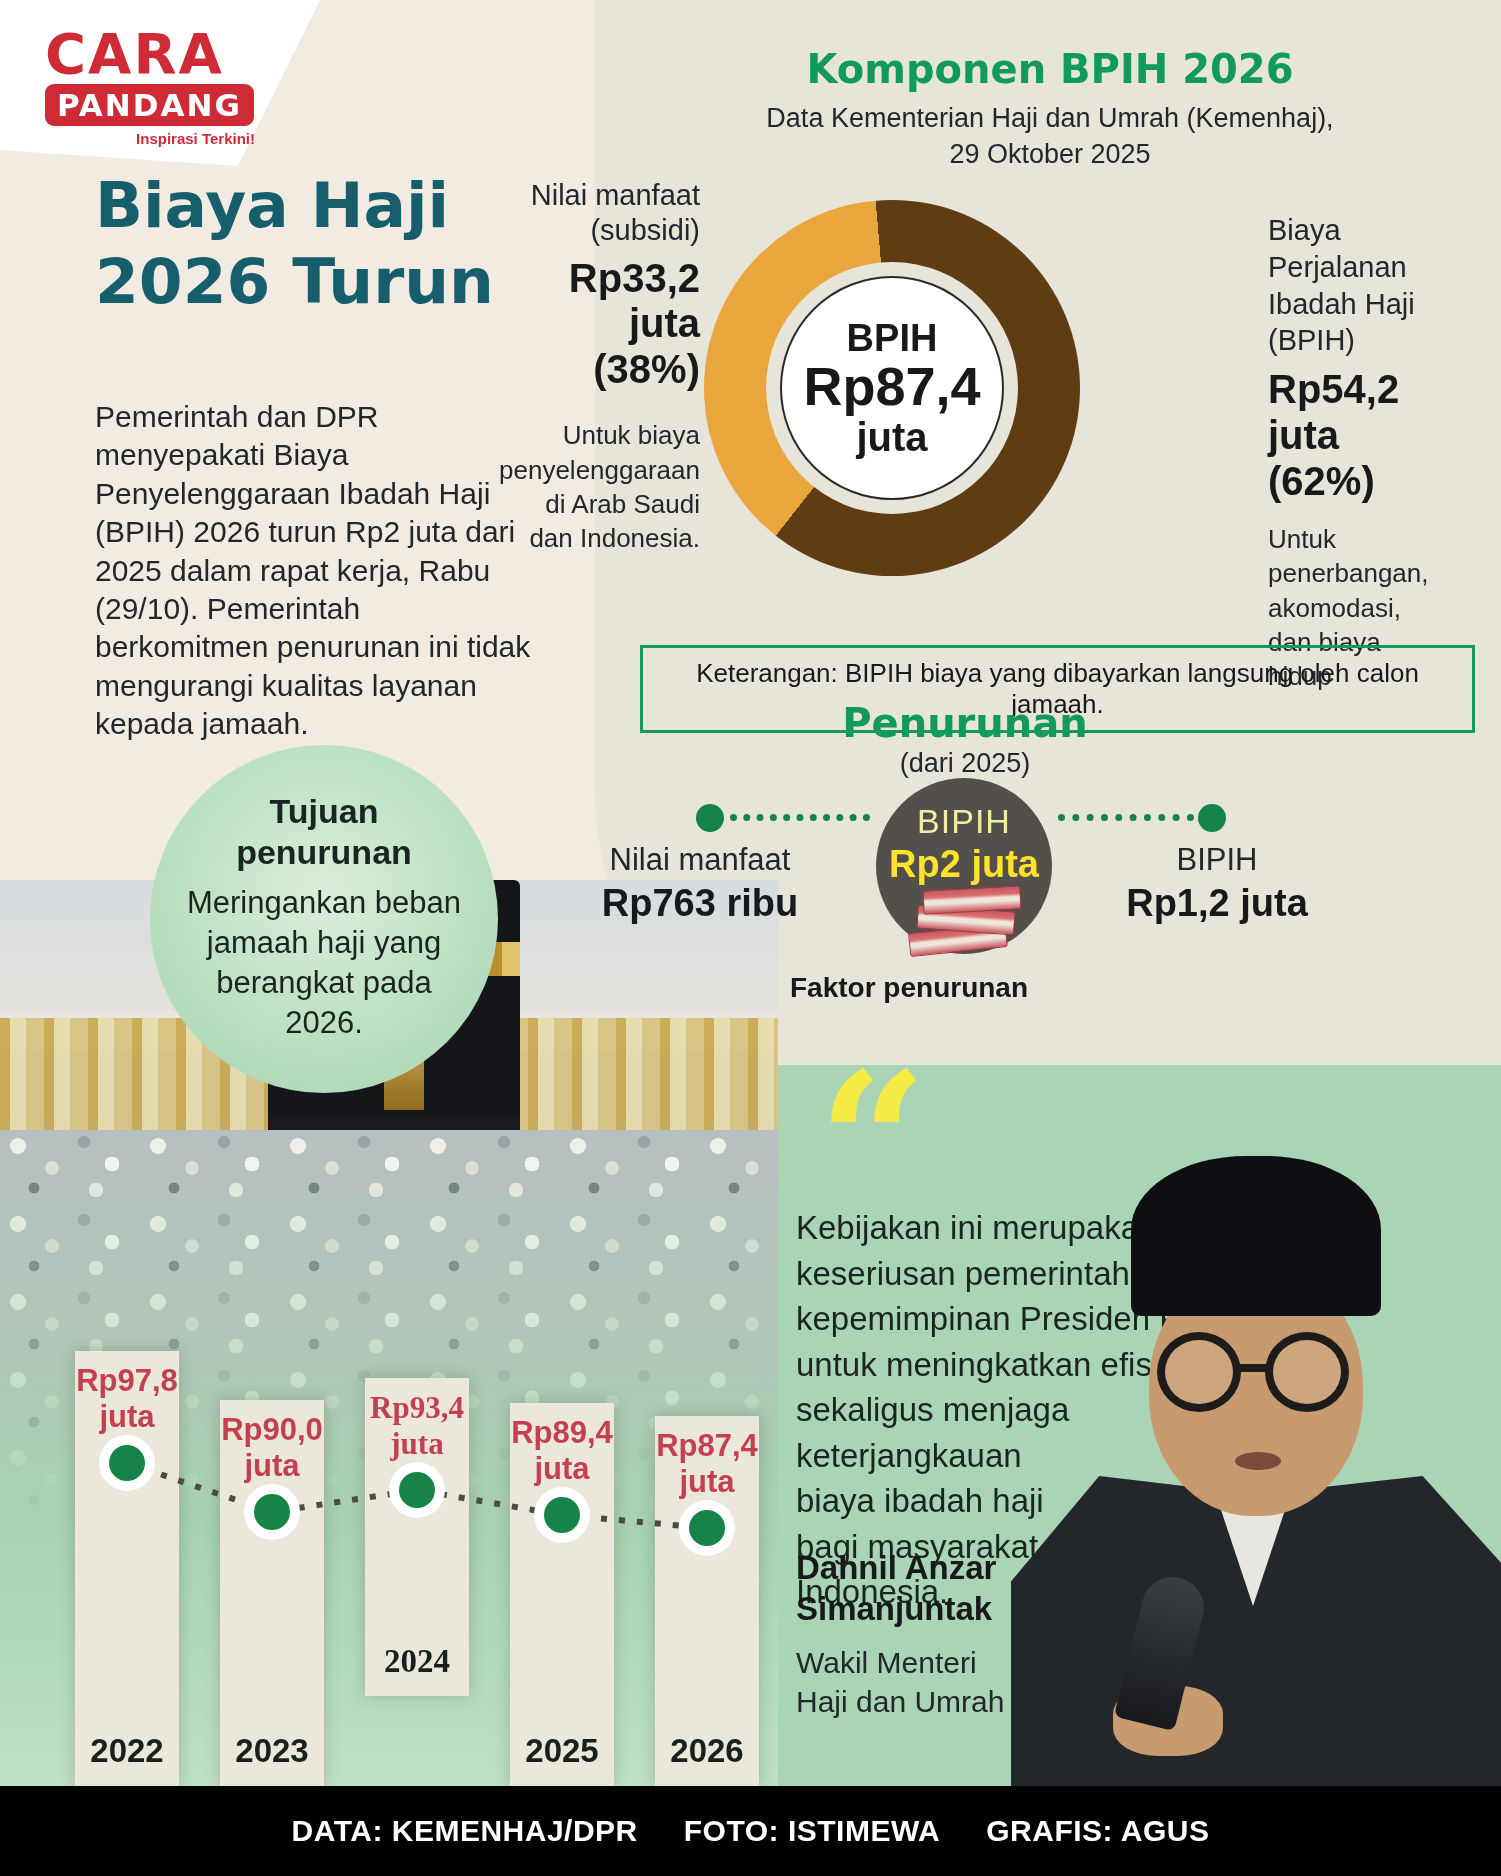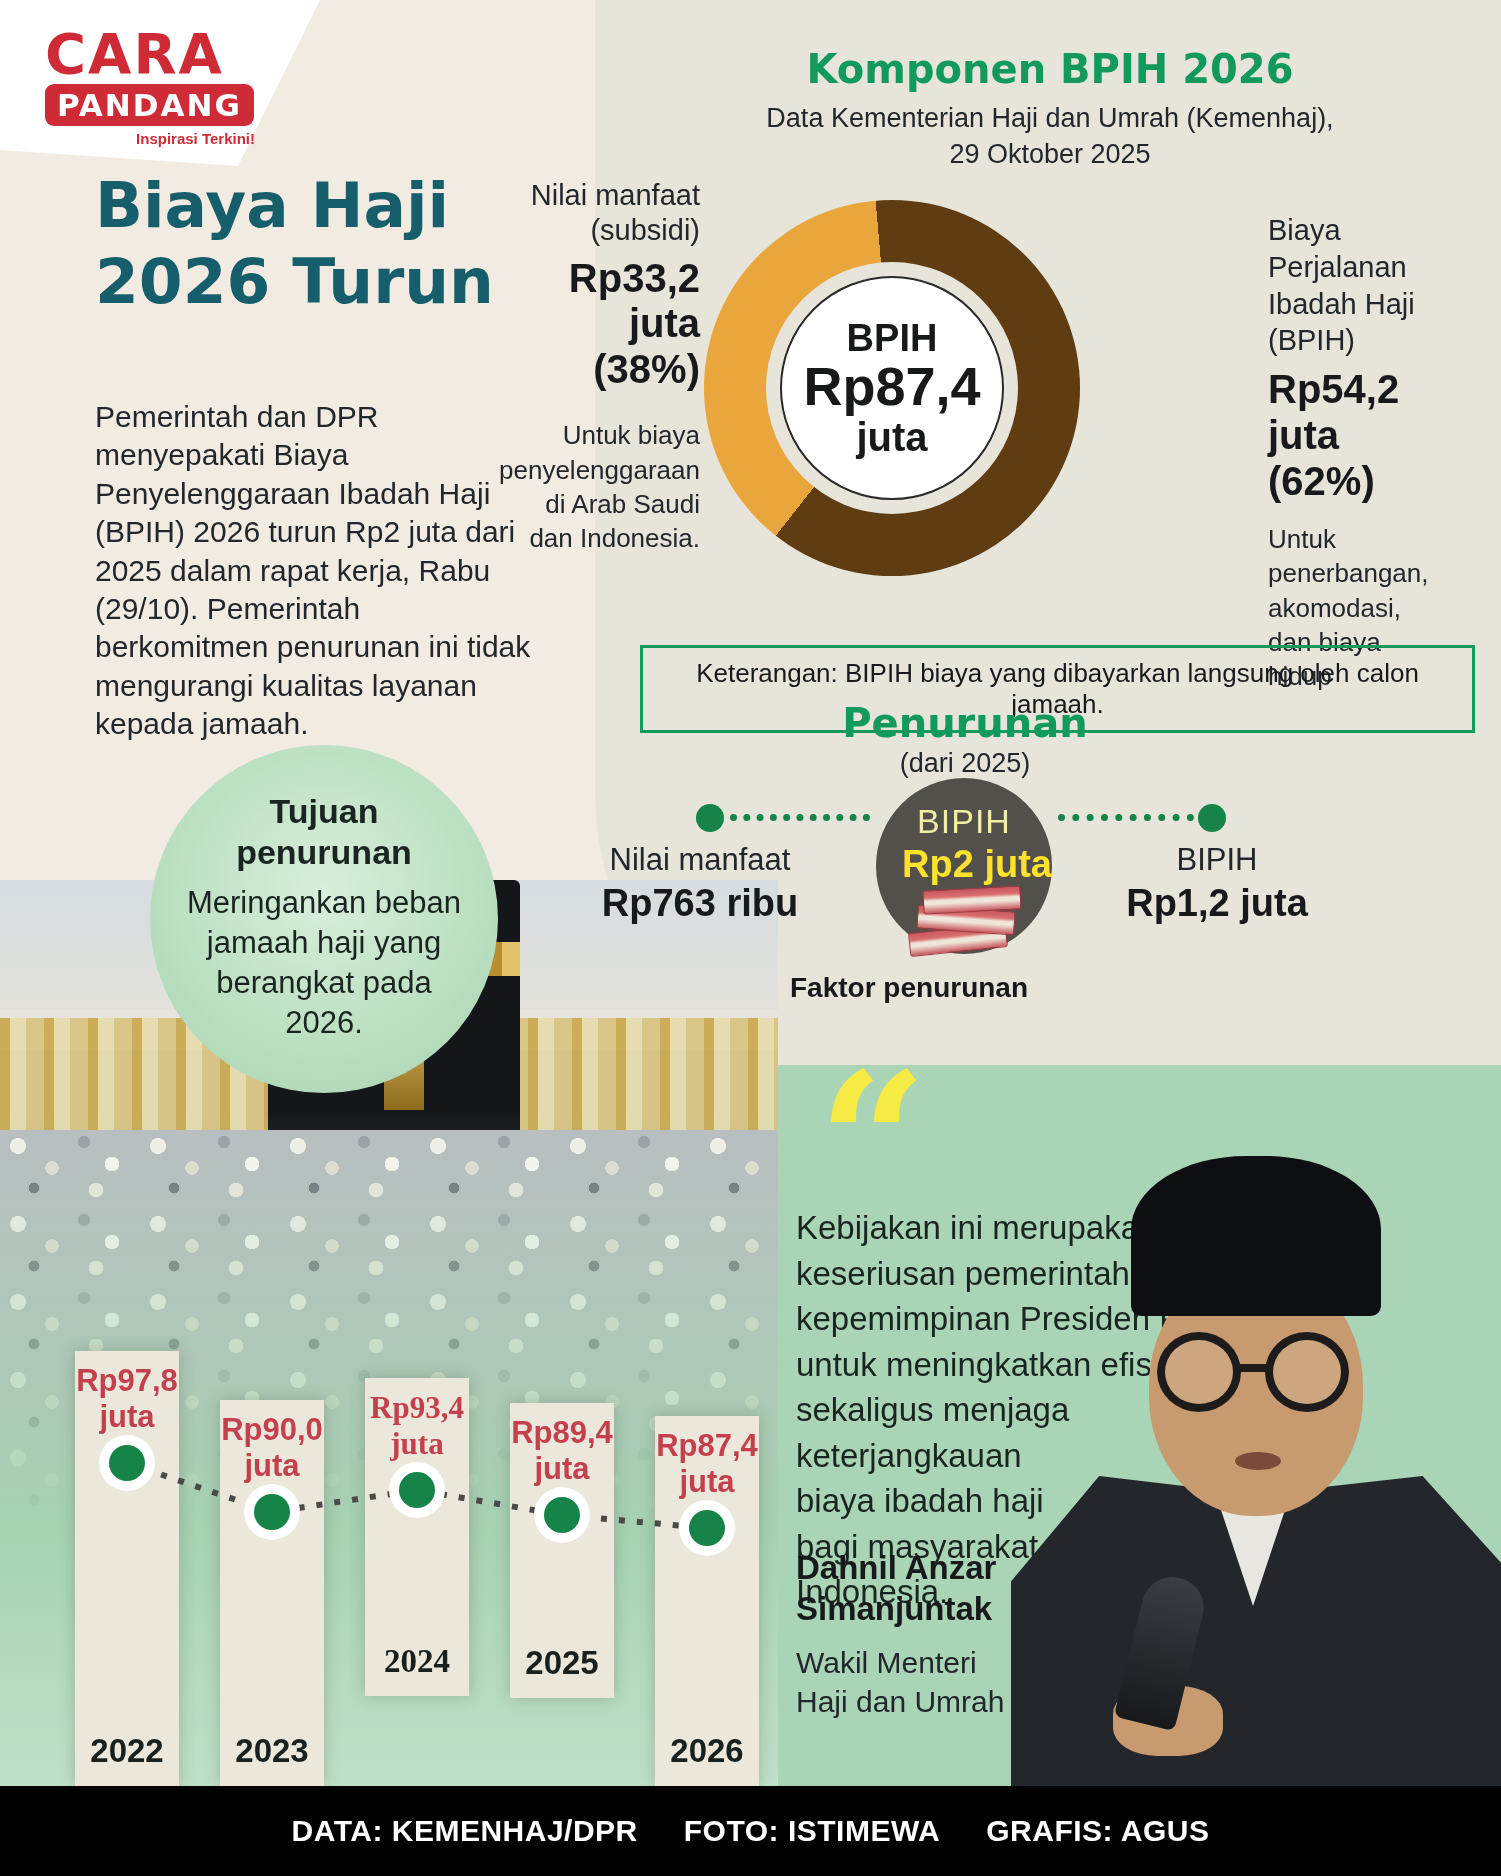--- a/index.html
+++ b/index.html
@@ -54,21 +54,21 @@
   #keterangan-box{left:640px;top:645px;width:835px;border:3px solid #159A5C;padding:10px 18px;
     text-align:center;font-size:26px;color:#17191B;}
 
   
   #penurunan-heading{left:700px;top:700px;width:530px;text-align:center;font-size:40px;font-weight:bold;color:#119A5C;font-family:"DejaVu Sans",sans-serif;}
   #penurunan-sub{left:700px;top:748px;width:530px;text-align:center;font-size:27px;color:#22272B;}
 
   #penurunan-circle{left:876px;top:778px;width:176px;height:176px;border-radius:50%;background:#534F4B;
     text-align:center;z-index:6;}
   #penurunan-circle-label{font-size:34px;color:#F2EFA4;margin-top:24px;letter-spacing:1px;}
-  #penurunan-circle-value{font-size:38px;font-weight:bold;color:#FFE22C;margin-top:2px;text-align:right;}
+  #penurunan-circle-value{font-size:38px;font-weight:bold;color:#FFE22C;margin-top:2px;}
   #money-stack{left:33px;top:106px;width:110px;height:78px;}
   .note{position:absolute;width:98px;height:24px;border-radius:3px;
     background:linear-gradient(180deg,#C9575F 0%,#D96F6F 30%,#EFE6DA 45%,#EFE6DA 60%,#C9575F 100%);
     border:1px solid #9E3B42;}
   .note.n1{left:0;top:44px;transform:rotate(-6deg);}
   .note.n2{left:8px;top:24px;transform:rotate(4deg);}
   .note.n3{left:14px;top:4px;transform:rotate(-3deg);}
 
   .connector-dot{width:28px;height:28px;border-radius:50%;background:#168449;z-index:6;}
   .connector-line{height:0;border-top:7px dotted #168449;z-index:5;}
@@ -275,21 +275,21 @@
       <div class="bar" data-name="cost-bar-2023" style="left: 220px; top: 1400px; height: 386px;">
         <div class="bar-label" data-name="bar-value-label">Rp90,0
 juta</div>
         <div class="bar-year" data-name="bar-year-label">2023</div>
       </div>
       <div class="bar" data-name="cost-bar-2024" style="left: 365px; top: 1378px; height: 318px; font-family: Liberation Serif, serif;">
         <div class="bar-label" data-name="bar-value-label">Rp93,4
 juta</div>
         <div class="bar-year" data-name="bar-year-label">2024</div>
       </div>
-      <div class="bar" data-name="cost-bar-2025" style="left: 510px; top: 1403px; height: 295px;">
+      <div class="bar" data-name="cost-bar-2025" style="left: 510px; top: 1403px; height: 383px;">
         <div class="bar-label" data-name="bar-value-label">Rp89,4
 juta</div>
         <div class="bar-year" data-name="bar-year-label">2025</div>
       </div>
       <div class="bar" data-name="cost-bar-2026" style="left: 655px; top: 1416px; height: 370px;">
         <div class="bar-label" data-name="bar-value-label">Rp87,4
 juta</div>
         <div class="bar-year" data-name="bar-year-label">2026</div>
       </div>
     </div>

